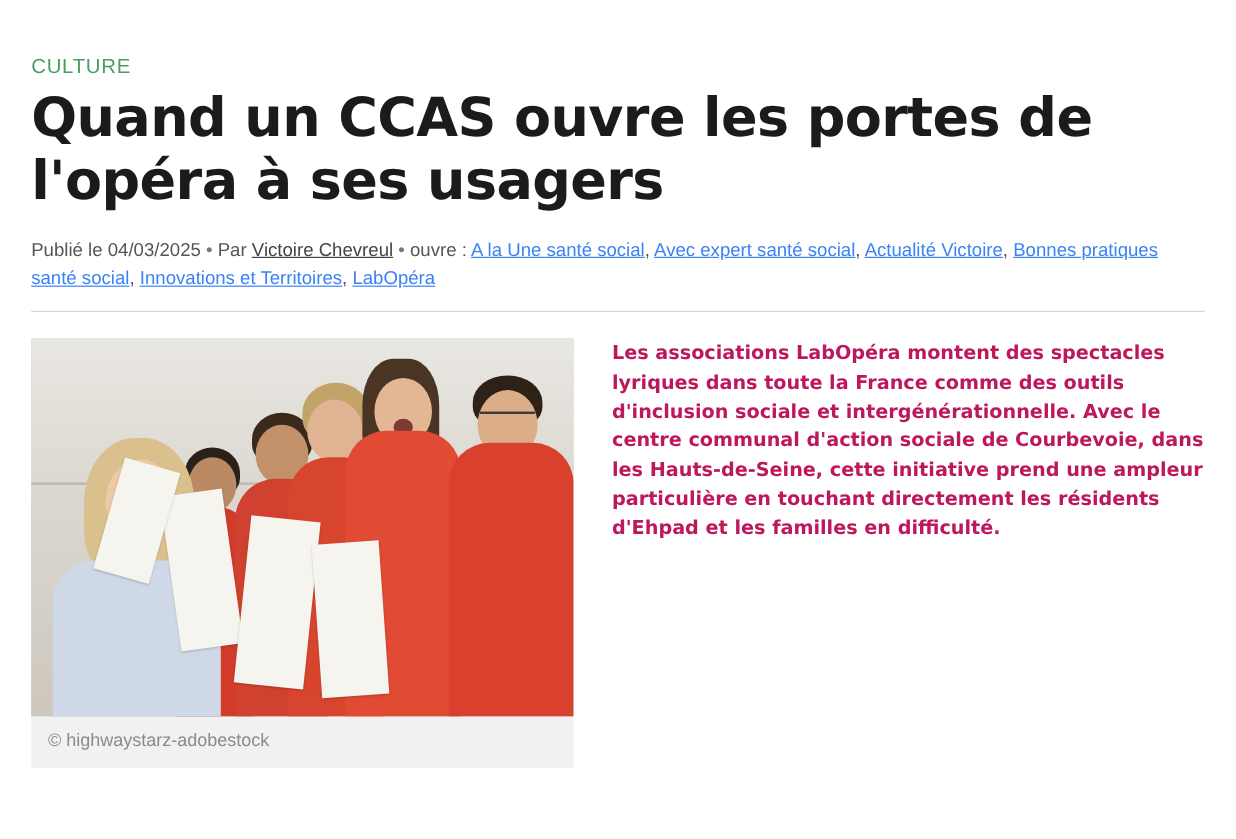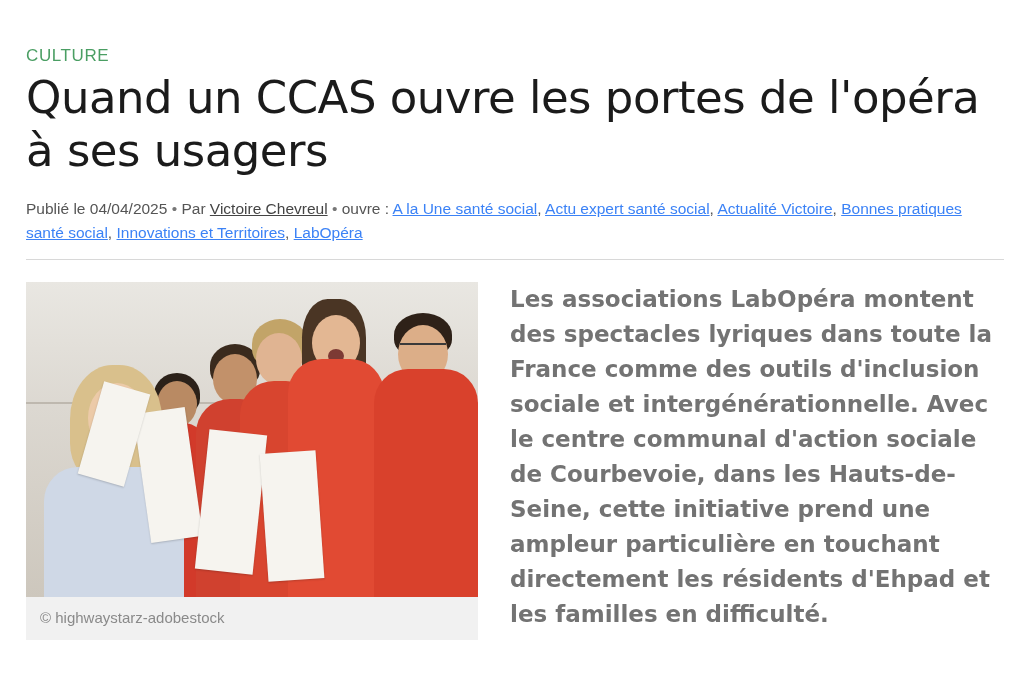--- a/index.html
+++ b/index.html
@@ -27,21 +27,21 @@
     font-size: 17px;
     letter-spacing: 0.6px;
     font-weight: 400;
     margin: 4px 0 6px 0;
     text-transform: uppercase;
   }
   h1.headline {
     font-family: "DejaVu Sans", sans-serif;
     font-size: 45px;
     line-height: 1.17;
-    font-weight: normal;
+    font-weight: bold;
     color: #1b1b1b;
     margin: 0 0 20px 0;
     letter-spacing: -0.5px;
     max-width: 960px;
   }
   .meta {
     font-size: 15.5px;
     line-height: 1.55;
     color: #555555;
     max-width: 980px;
@@ -119,47 +119,47 @@
     background: #f1f1f1;
     color: #8a8a8a;
     font-size: 15px;
     padding: 12px 14px 14px 14px;
     width: 452px;
     box-sizing: border-box;
   }
   .standfirst {
     font-family: "DejaVu Sans", sans-serif;
     font-weight: bold;
-    font-size: 23px;
+    font-size: 16px;
     line-height: 1.52;
-    color: #737373;
+    color: #be185d;
     flex: 1 1 auto;
     margin: 0;
     max-width: 500px;
   }
 </style>
 </head>
 <body>
 
 <div class="page">
 
   <div class="kicker">CULTURE</div>
 
   <h1 class="headline">Quand un CCAS ouvre les portes de l'opéra à ses usagers</h1>
 
   <div class="meta">
     <span>Publié le</span>
-    <span>04/04/2025</span>
+    <span>04/03/2025</span>
     <span class="sep">•</span>
     <span>Par</span>
     <a class="author" href="#">Victoire Chevreul</a>
     <span class="sep">•</span>
     <span>ouvre :</span>
     <a href="#">A la Une santé social</a><span>,</span>
-    <a href="#">Actu expert santé social</a><span>,</span>
+    <a href="#">Avec expert santé social</a><span>,</span>
     <a href="#">Actualité Victoire</a><span>,</span>
     <a href="#">Bonnes pratiques santé social</a><span>,</span>
     <a href="#">Innovations et Territoires</a><span>,</span>
     <a href="#">LabOpéra</a>
   </div>
 
   <hr class="rule">
 
   <div class="content">
 

